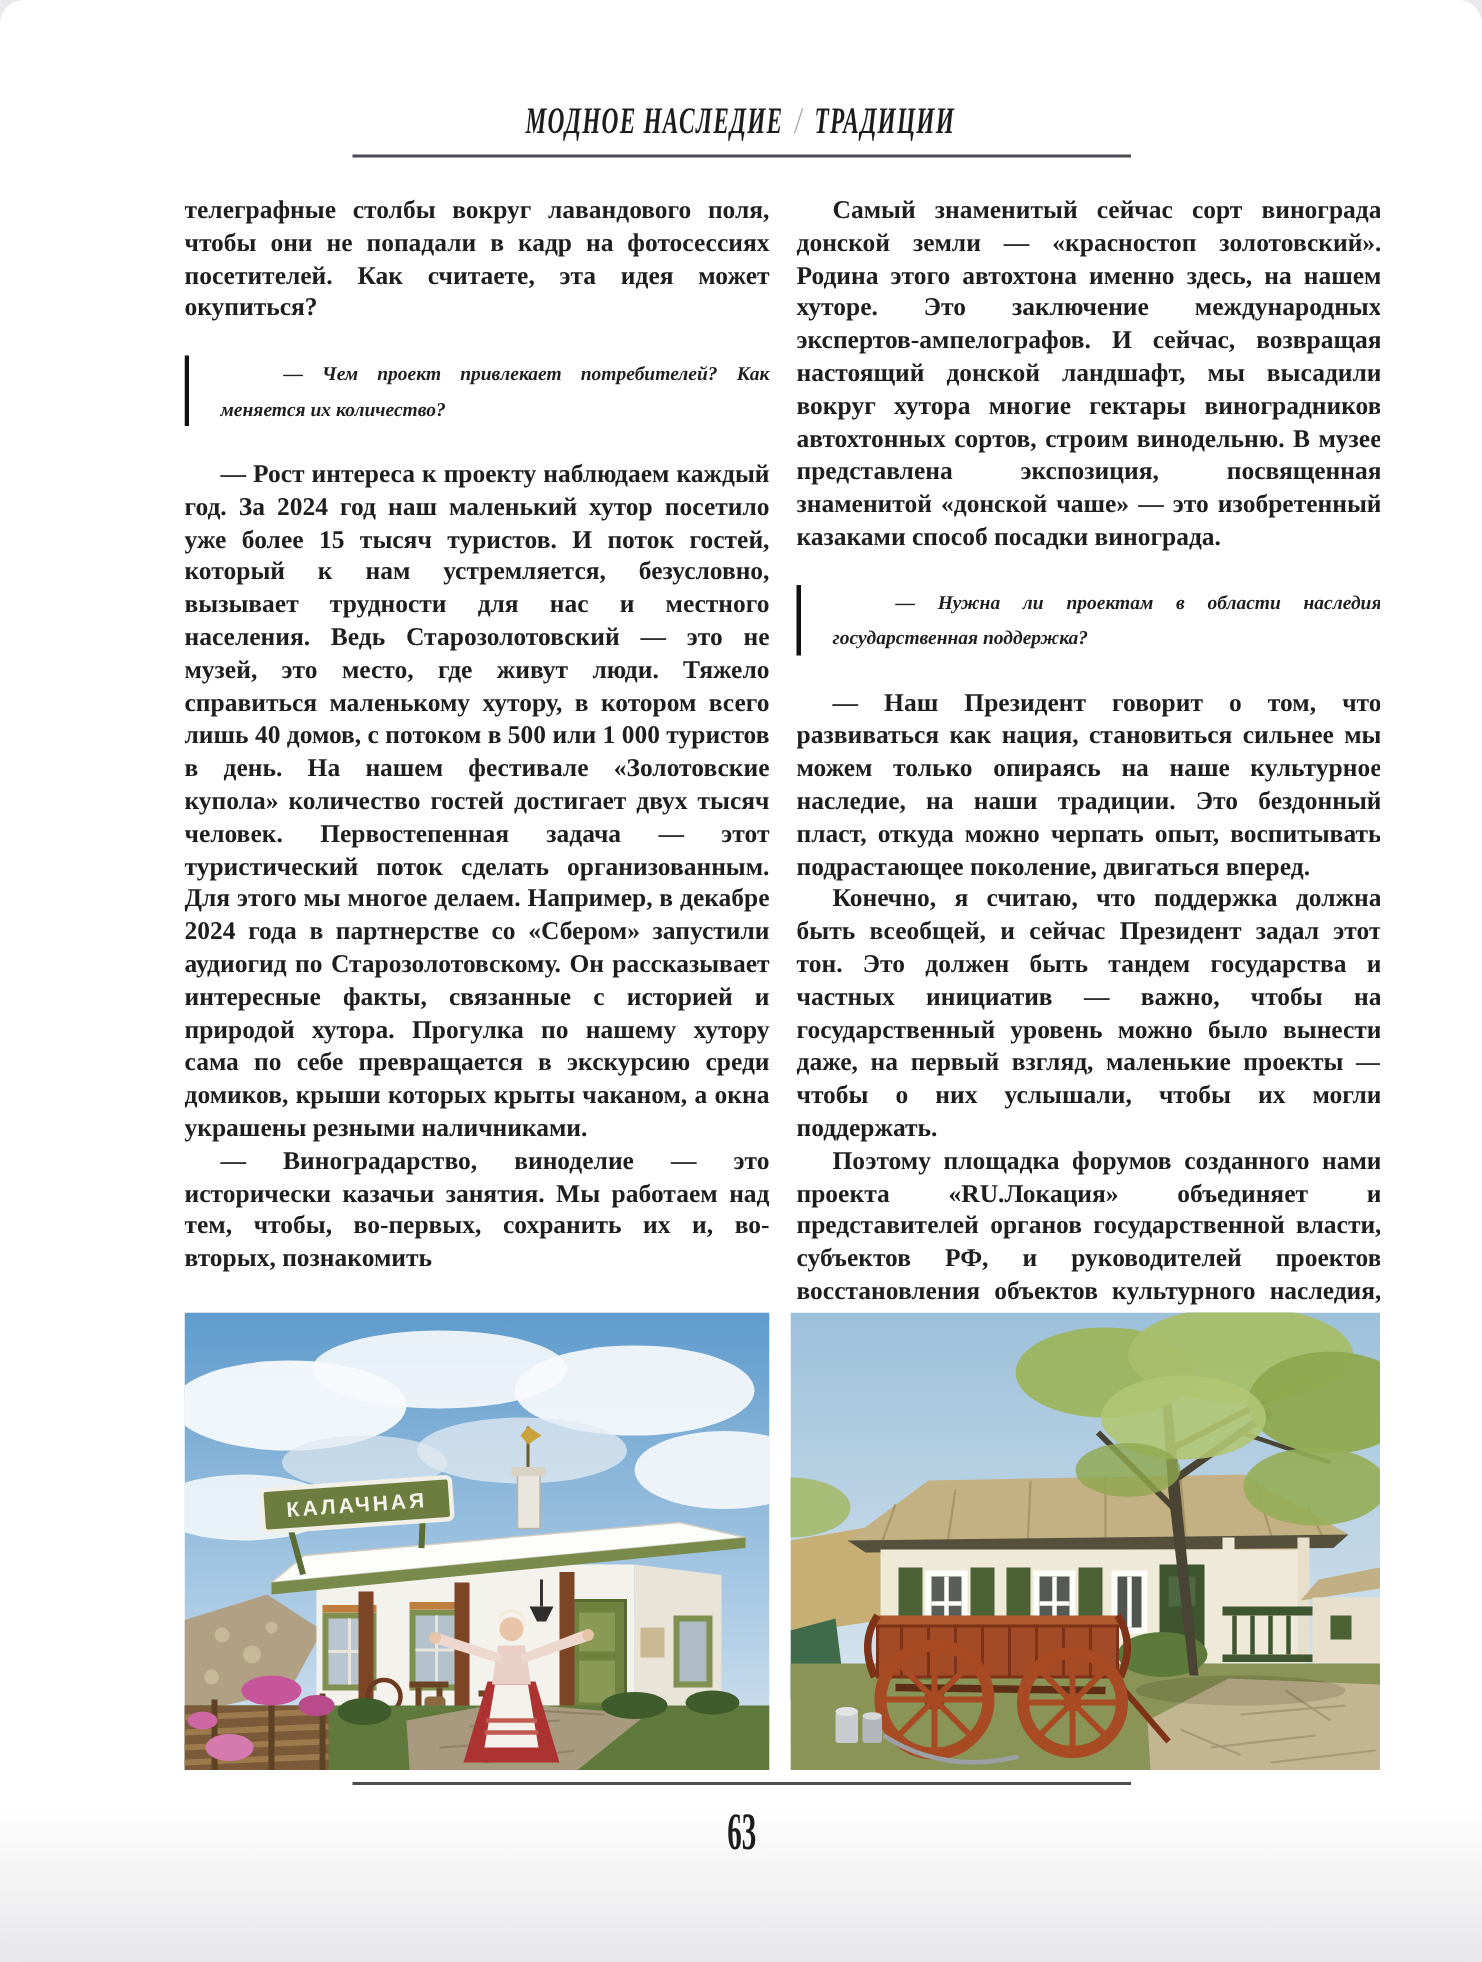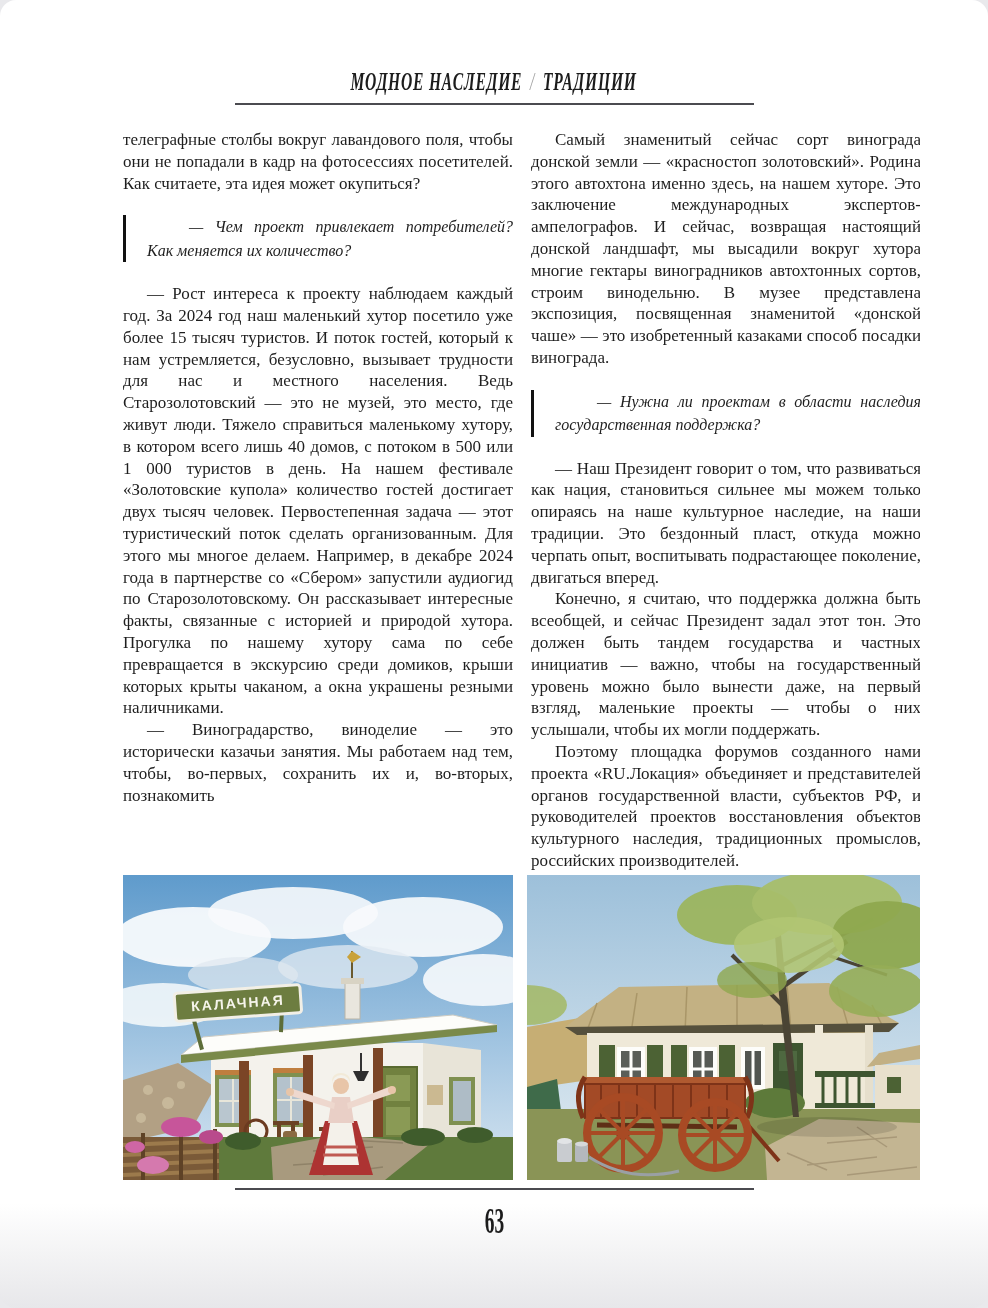--- a/index.html
+++ b/index.html
@@ -20,31 +20,31 @@
   .masthead-title{
     font-weight:bold;font-size:20px;letter-spacing:1px;color:#1c1c1c;
     display:inline-block;transform:scale(0.78,1.25);transform-origin:center;
     white-space:nowrap;
   }
   .masthead-title .sep{color:#a3a3a3;font-weight:normal;padding:0 4px;}
   .rule{height:0;border-top:2px solid #4b4b50;width:519px;margin:0 auto;}
   .top-rule{margin-top:10px;}
   
   .content{width:797px;margin-left:123px;}
-  .columns{display:flex;gap:18px;height:746px;overflow:hidden;padding-top:24px;box-sizing:content-box;}
+  .columns{display:flex;gap:18px;height:746px;overflow:hidden;padding-top:24px;box-sizing:content-box;font-weight:bold;}
   .col{width:390px;flex:0 0 390px;
     font-size:17px;line-height:21.8px;text-align:justify;hyphens:auto;}
   .body-p{margin:0;}
   .body-p.indent{text-indent:24px;}
   .question{
     border-left:3px solid #111;
     margin:21px 0;padding-left:21px;
   }
   .q-text{
-    margin:0;font-style:italic;font-size:16px;line-height:23.4px;
+    margin:0;font-style:italic;font-size:13px;line-height:23.4px;
     text-indent:42px;text-align:justify;
   }
   
   .photos{display:flex;gap:14px;margin-top:0;}
   .photo{margin:0;padding:0;line-height:0;}
   .photo svg{display:block;}
   .caption{
     margin-top:12px;font-weight:bold;font-size:15.5px;color:#242424;line-height:18px;
   }
   

